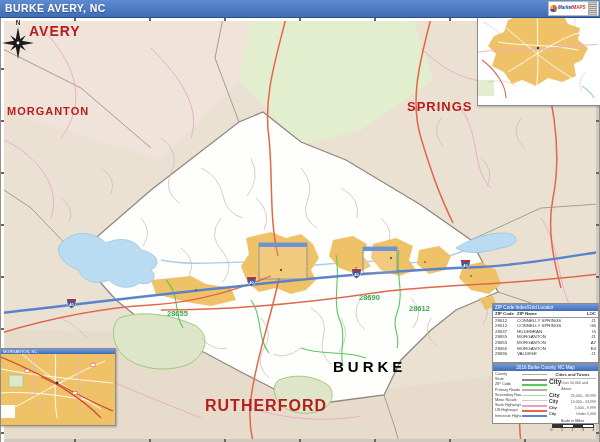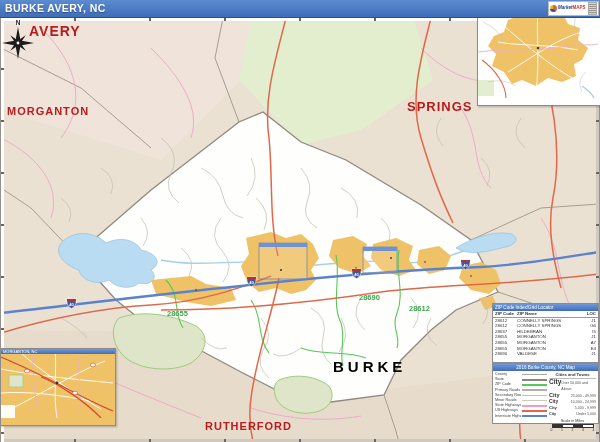--- a/index.html
+++ b/index.html
@@ -23,21 +23,21 @@
   .ruler.top{left:0;top:0;width:598px;height:3px;background:repeating-linear-gradient(90deg,#fff 0 73px,#666 73px 75px);}
   .ruler.bottom{left:0;bottom:0;width:598px;height:3px;background:repeating-linear-gradient(90deg,#cfc9c0 0 73px,#666 73px 75px);}
   .ruler.left{left:0;top:0;width:3px;height:424px;background:repeating-linear-gradient(#fff 0 50px,#666 50px 52px);}
   .ruler.right{right:0;top:0;width:3px;height:424px;background:repeating-linear-gradient(#cfc9c0 0 50px,#666 50px 52px);}
   
   .clabel{position:absolute;color:#b91c1c;font-weight:bold;letter-spacing:1px;z-index:6;white-space:nowrap;}
   .cl-avery{left:28px;top:5px;font-size:14px;}
   .cl-mitchell{left:6px;top:87px;font-size:11px;}
   .cl-caldwell{left:406px;top:81px;font-size:13px;}
   .cl-mcdowell{left:36px;top:329px;font-size:12px;}
-  .cl-rutherford{left:204px;top:402px;font-size:11px;}
+  .cl-rutherford{left:204px;top:379px;font-size:16px;}
   .cl-burke{left:308px;top:340px;font-size:15px;letter-spacing:4px;color:#000000;margin-left:24px;}
   .ziplabel{position:absolute;color:#3aa94c;font-weight:bold;font-size:7.5px;z-index:6;text-shadow:0 0 2px #fff;}
   .zl-0{left:166px;top:291px;}
   .zl-1{left:358px;top:275px;}
   .zl-2{left:408px;top:286px;}
   
   .inset{position:absolute;background:#fff;border:1px solid #8c8c8c;box-shadow:1px 1px 2px rgba(0,0,0,.25);z-index:10;}
   .inset .ibar{position:absolute;left:0;top:0;right:0;height:5px;background:linear-gradient(#6f98d8,#3f6db8);color:#fff;font-size:4px;line-height:5px;padding:0 2px;overflow:hidden;white-space:nowrap;}
   .inset-tr{left:477px;top:1px;width:122px;height:103px;}
   .inset-bl{left:0;top:348px;width:114px;height:76px;background:#f0c268;}

